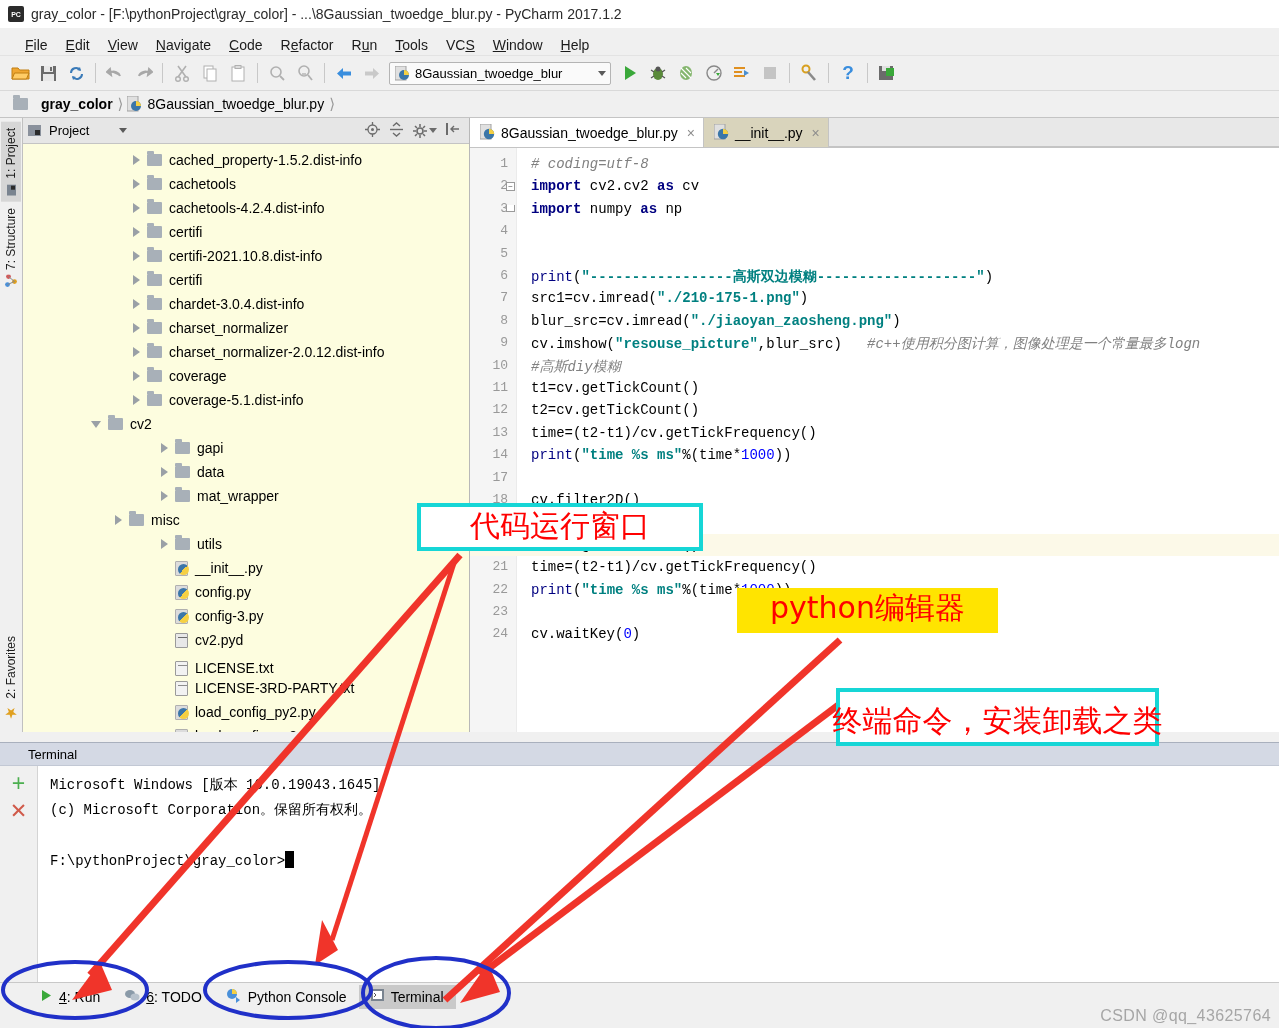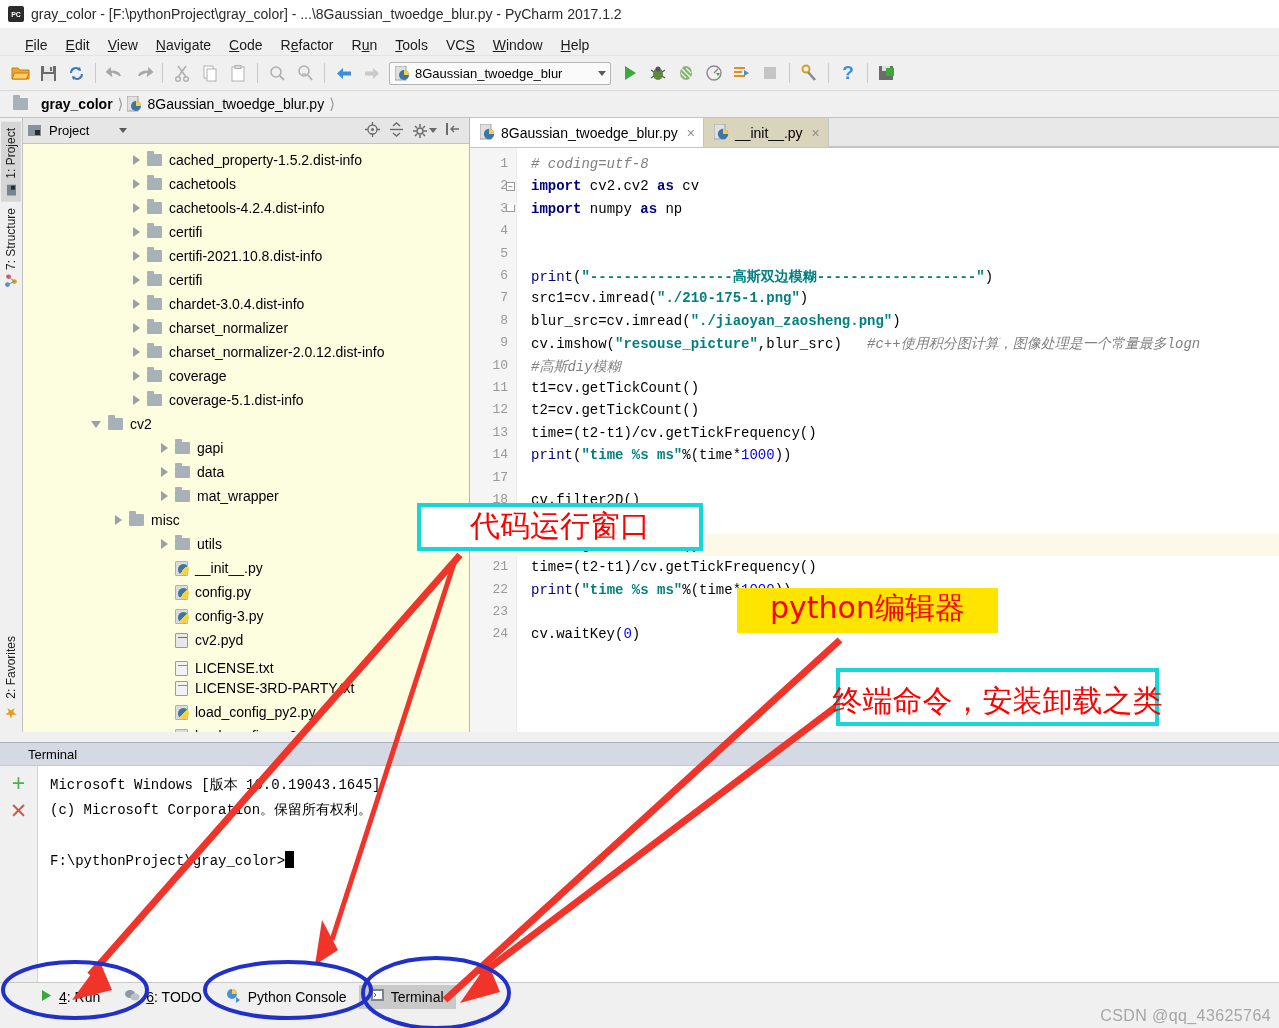--- a/index.html
+++ b/index.html
@@ -726,15 +726,15 @@
   <ellipse cx="288" cy="990" rx="83" ry="28" stroke="#2030c8" stroke-width="4" fill="none"></ellipse>
   <ellipse cx="436" cy="993" rx="73" ry="35" stroke="#2030c8" stroke-width="4" fill="none"></ellipse>
 </svg>
 
 <div class="annbox" style="left:417px; top:503px; width:286px; height:48px;">
   <span>代码运行窗口</span>
 </div>
 <div class="annbox yellow" style="left:737px; top:588px; width:261px; height:45px;">
   <span>python编辑器</span>
 </div>
-<div class="annbox" style="left:836px; top:668px; width:323px; height:58px;">
+<div class="annbox" style="left:836px; top:688px; width:323px; height:58px;">
   <span>终端命令，安装卸载之类</span>
 </div>
 
 </body></html>

